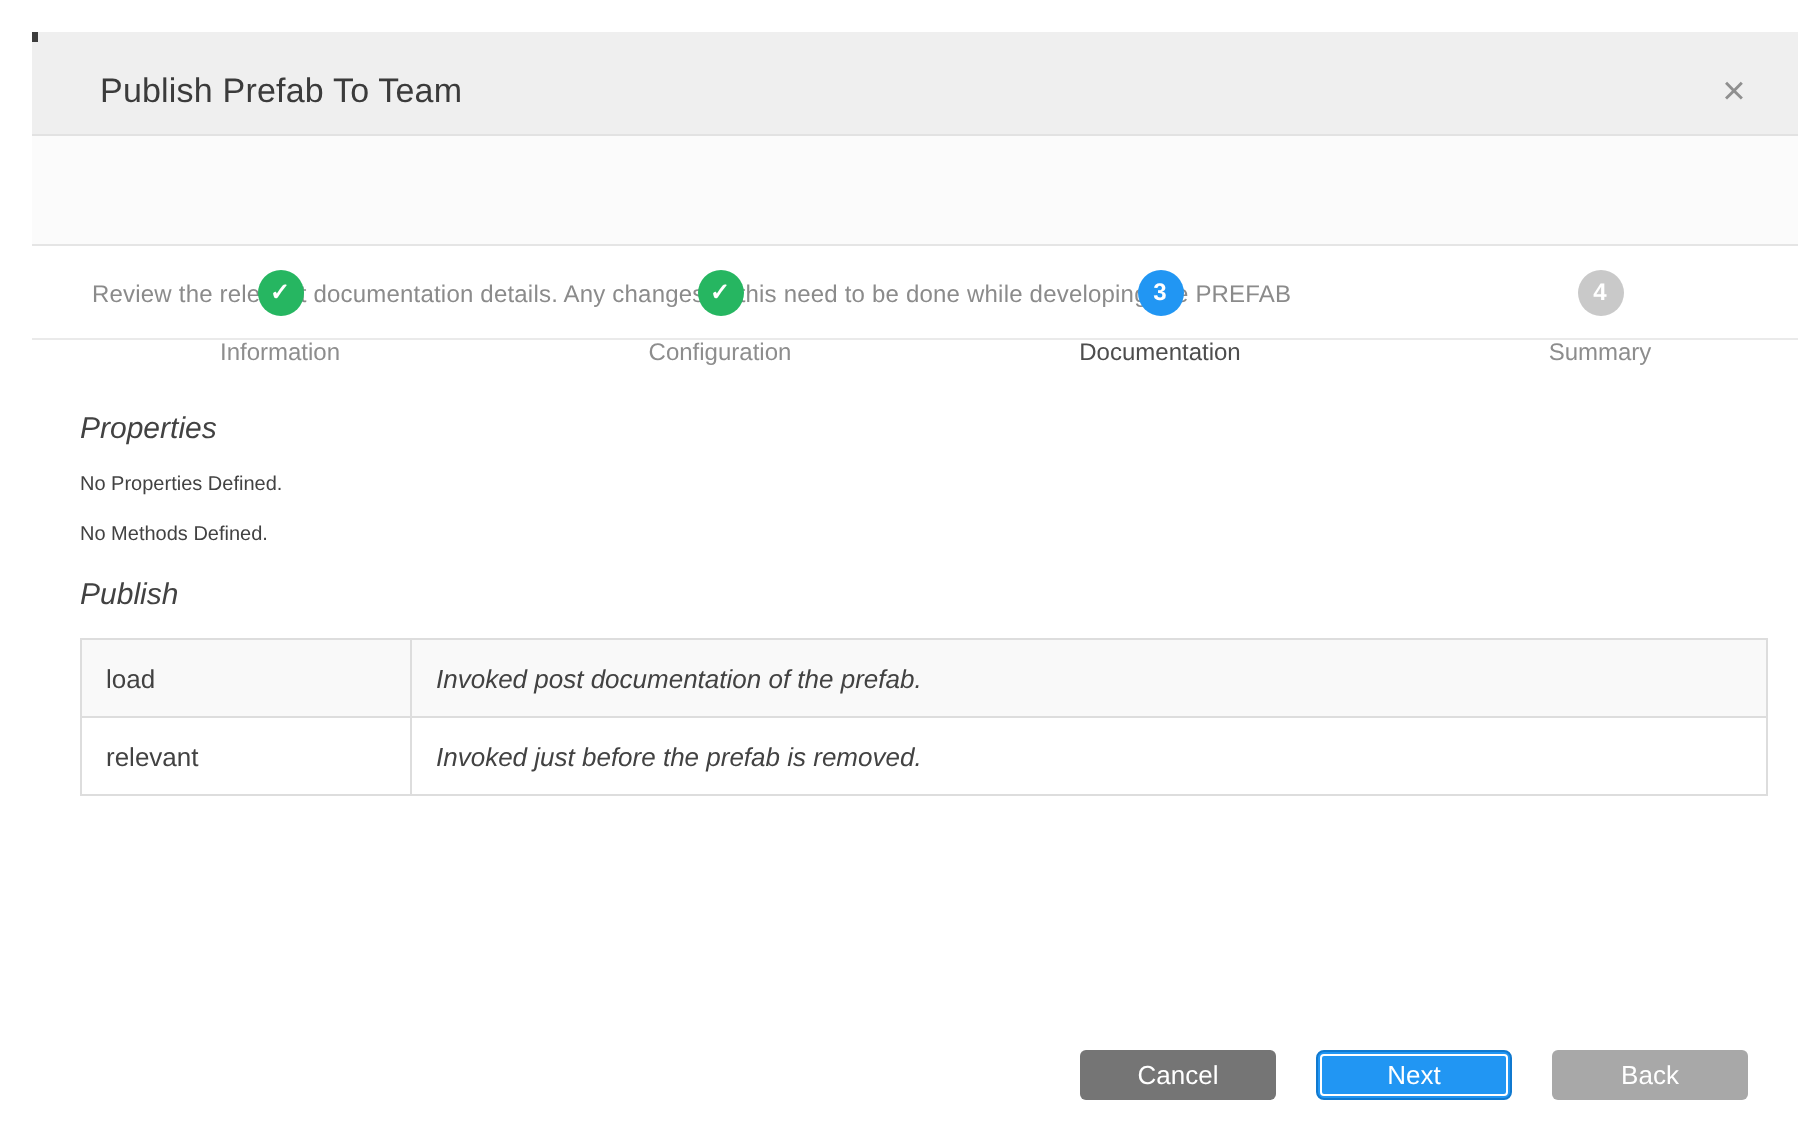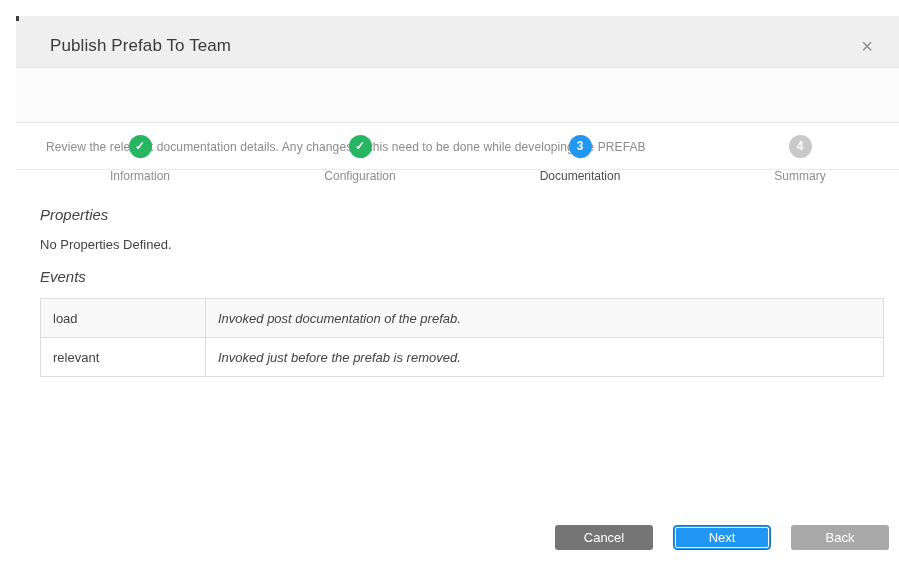--- a/index.html
+++ b/index.html
@@ -62,39 +62,39 @@
   .subtitle-text {
     margin-left: 30px; font-size: 12px; color: #8b8b8b; letter-spacing: 0.1px;
   }
 
   
   .content { position: absolute; top: 154px; left: 20px; right: 19px; }
   .section-heading {
     margin-top: 36px; font-size: 15px; font-weight: 400; color: #424242; font-style: italic;
   }
   .section-heading:first-child { margin-top: 36px; }
-  .empty-text { margin-top: 14px; font-size: 13px; color: #424242; }
+  .empty-text { margin-top: 14px; font-size: 10px; color: #424242; }
   .section-heading + .events-table-wrap,
   .events-heading { margin-top: 16px; }
 
   .events-table {
     width: 100%; margin-top: 13px;
     border-collapse: collapse; table-layout: fixed;
   }
   .events-table td {
     border: 1px solid #dddddd; height: 39px; vertical-align: middle;
     font-size: 13px; color: #424242; padding: 4px 12px;
   }
   .events-table tr:first-child td { background: #f9f9f9; }
   .events-table td.event-name { width: 165px; }
   .events-table td.event-desc { font-style: italic; }
 
   
   .footer {
-    position: absolute; right: 6px; bottom: 15px;
+    position: absolute; right: 21px; bottom: 15px;
     display: flex; gap: 12px;
   }
   .btn {
     min-width: 98px; height: 25px; border: 0; border-radius: 3px;
     color: #ffffff; font-size: 13px; cursor: pointer;
     font-family: "Liberation Sans", sans-serif; line-height: 23px;
   }
   .btn-next {
     border: 1px solid #1079cf;
     outline: 1px solid #ffffff; outline-offset: -3px;
@@ -136,22 +136,23 @@
   </div>
 
   <div class="subtitle-bar">
     <div class="subtitle-text">Review the relevant documentation details. Any changes to this need to be done while developing the PREFAB</div>
   </div>
 
   <div class="content">
     <div class="section-heading">Properties</div>
     <div class="empty-text">No Properties Defined.</div>
 
+    <div class="empty-text">No Methods Defined.</div>
 
-    <div class="section-heading events-heading">Events</div>
+    <div class="section-heading events-heading">Publish</div>
 
     <table class="events-table">
       <tbody>
           <tr>
             <td class="event-name">load</td>
             <td class="event-desc">Invoked post documentation of the prefab.</td>
           </tr>
           <tr>
             <td class="event-name">relevant</td>
             <td class="event-desc">Invoked just before the prefab is removed.</td>

